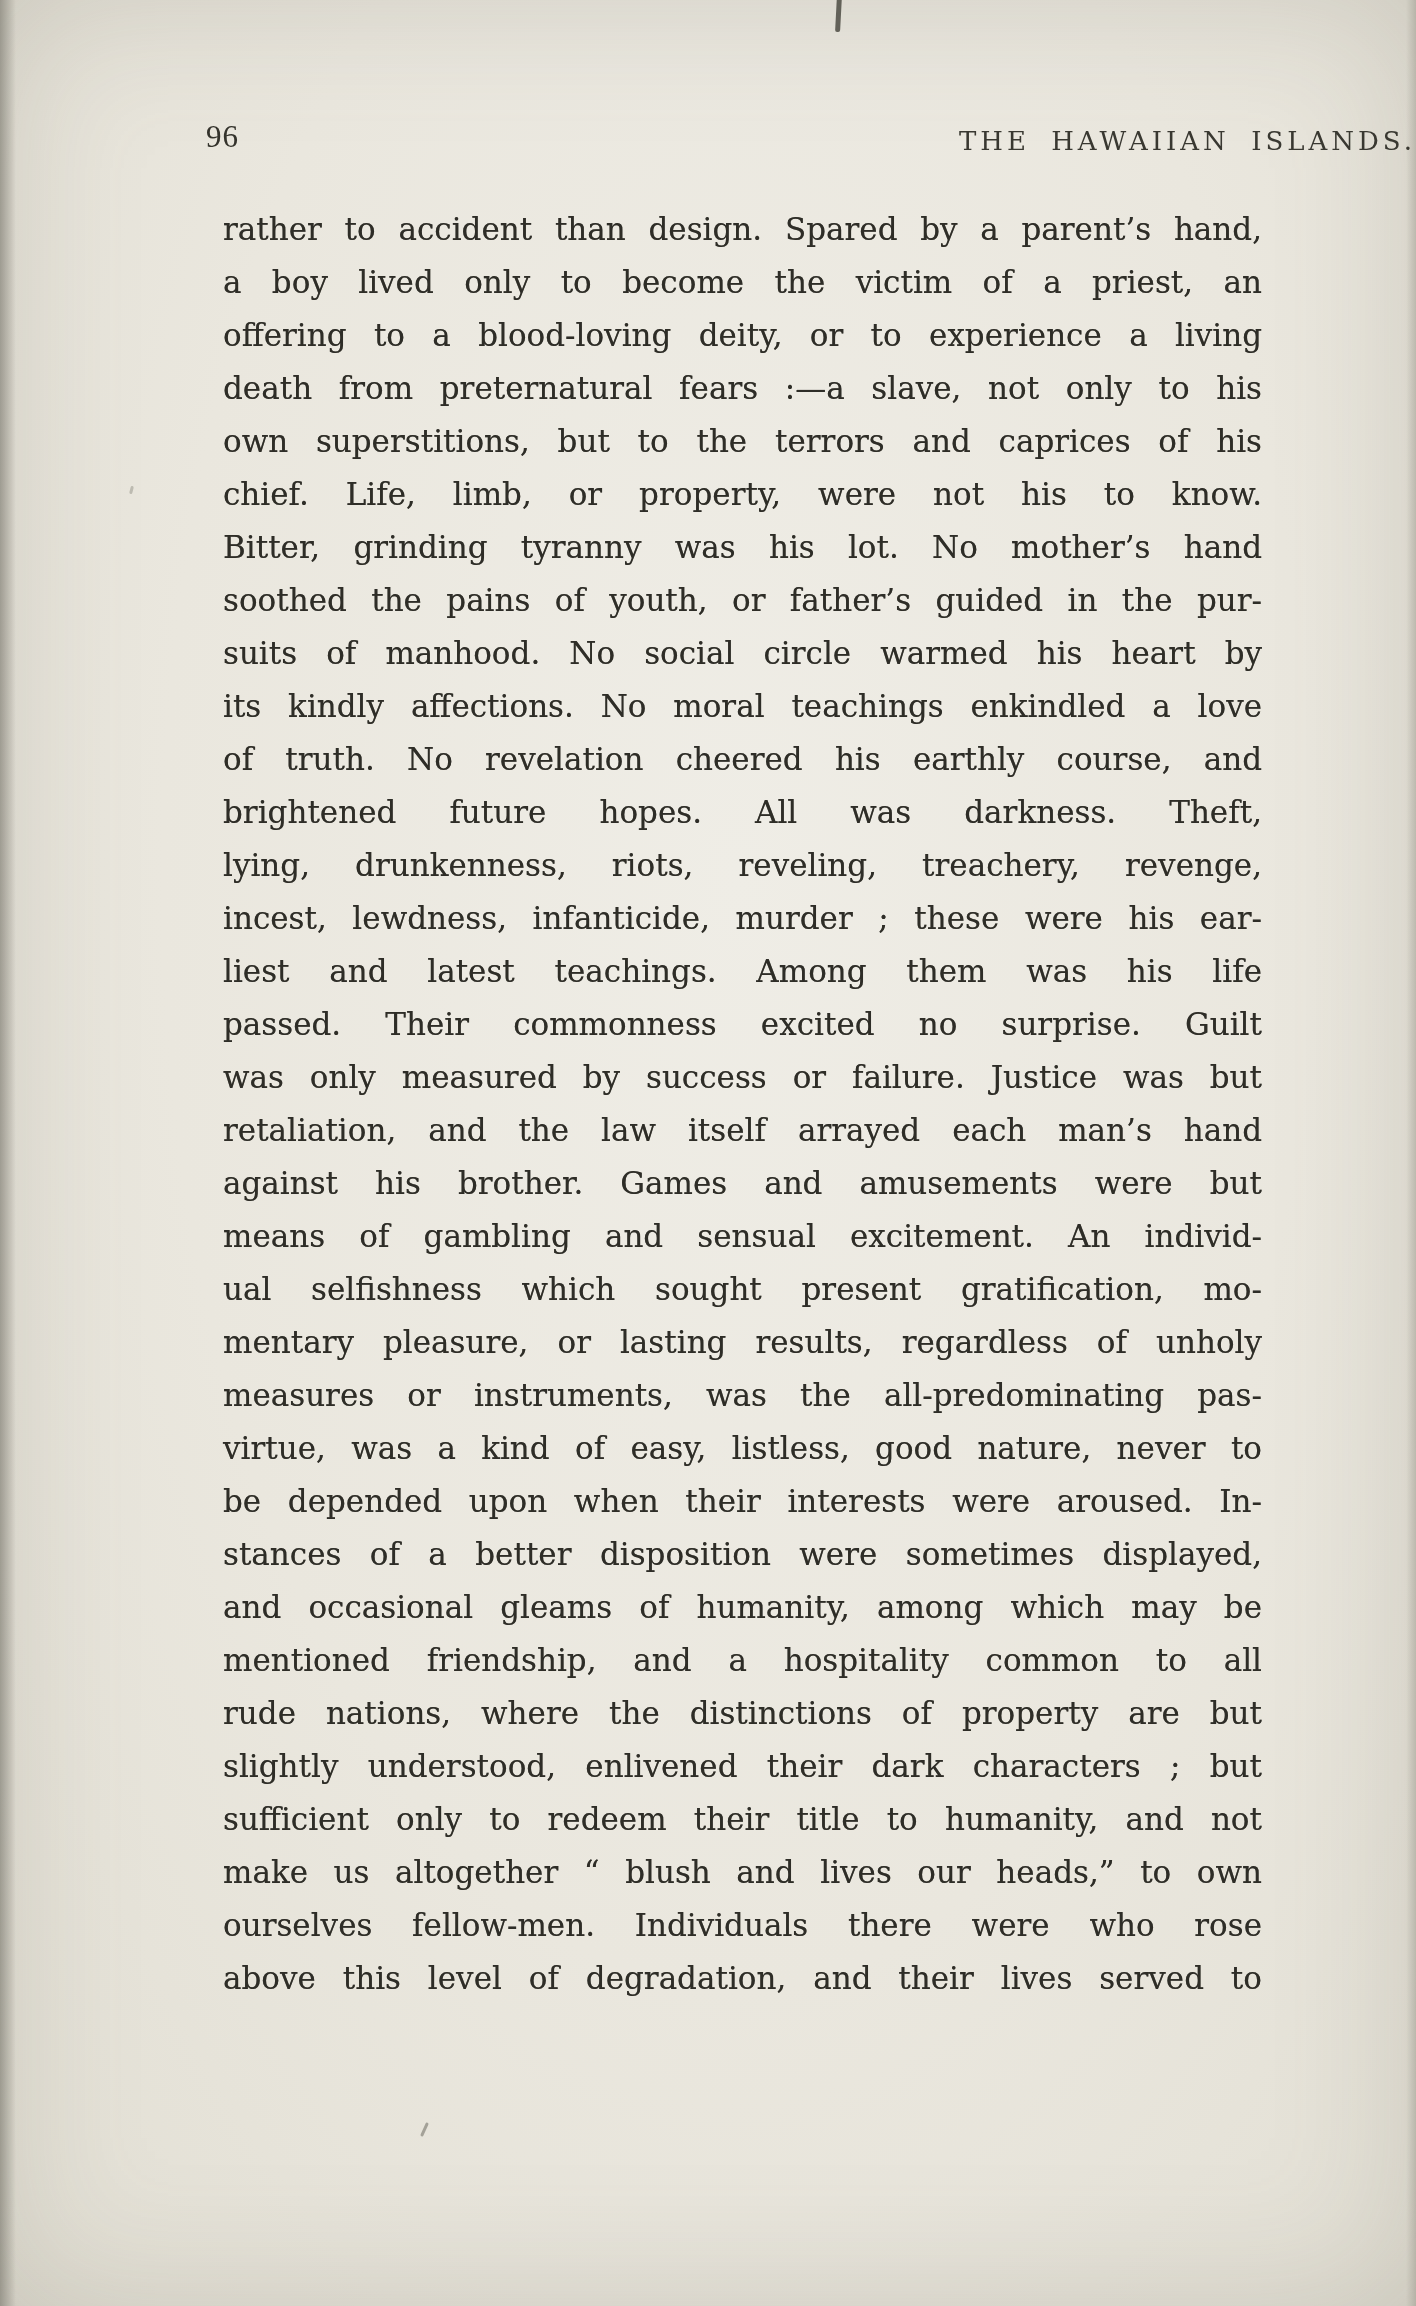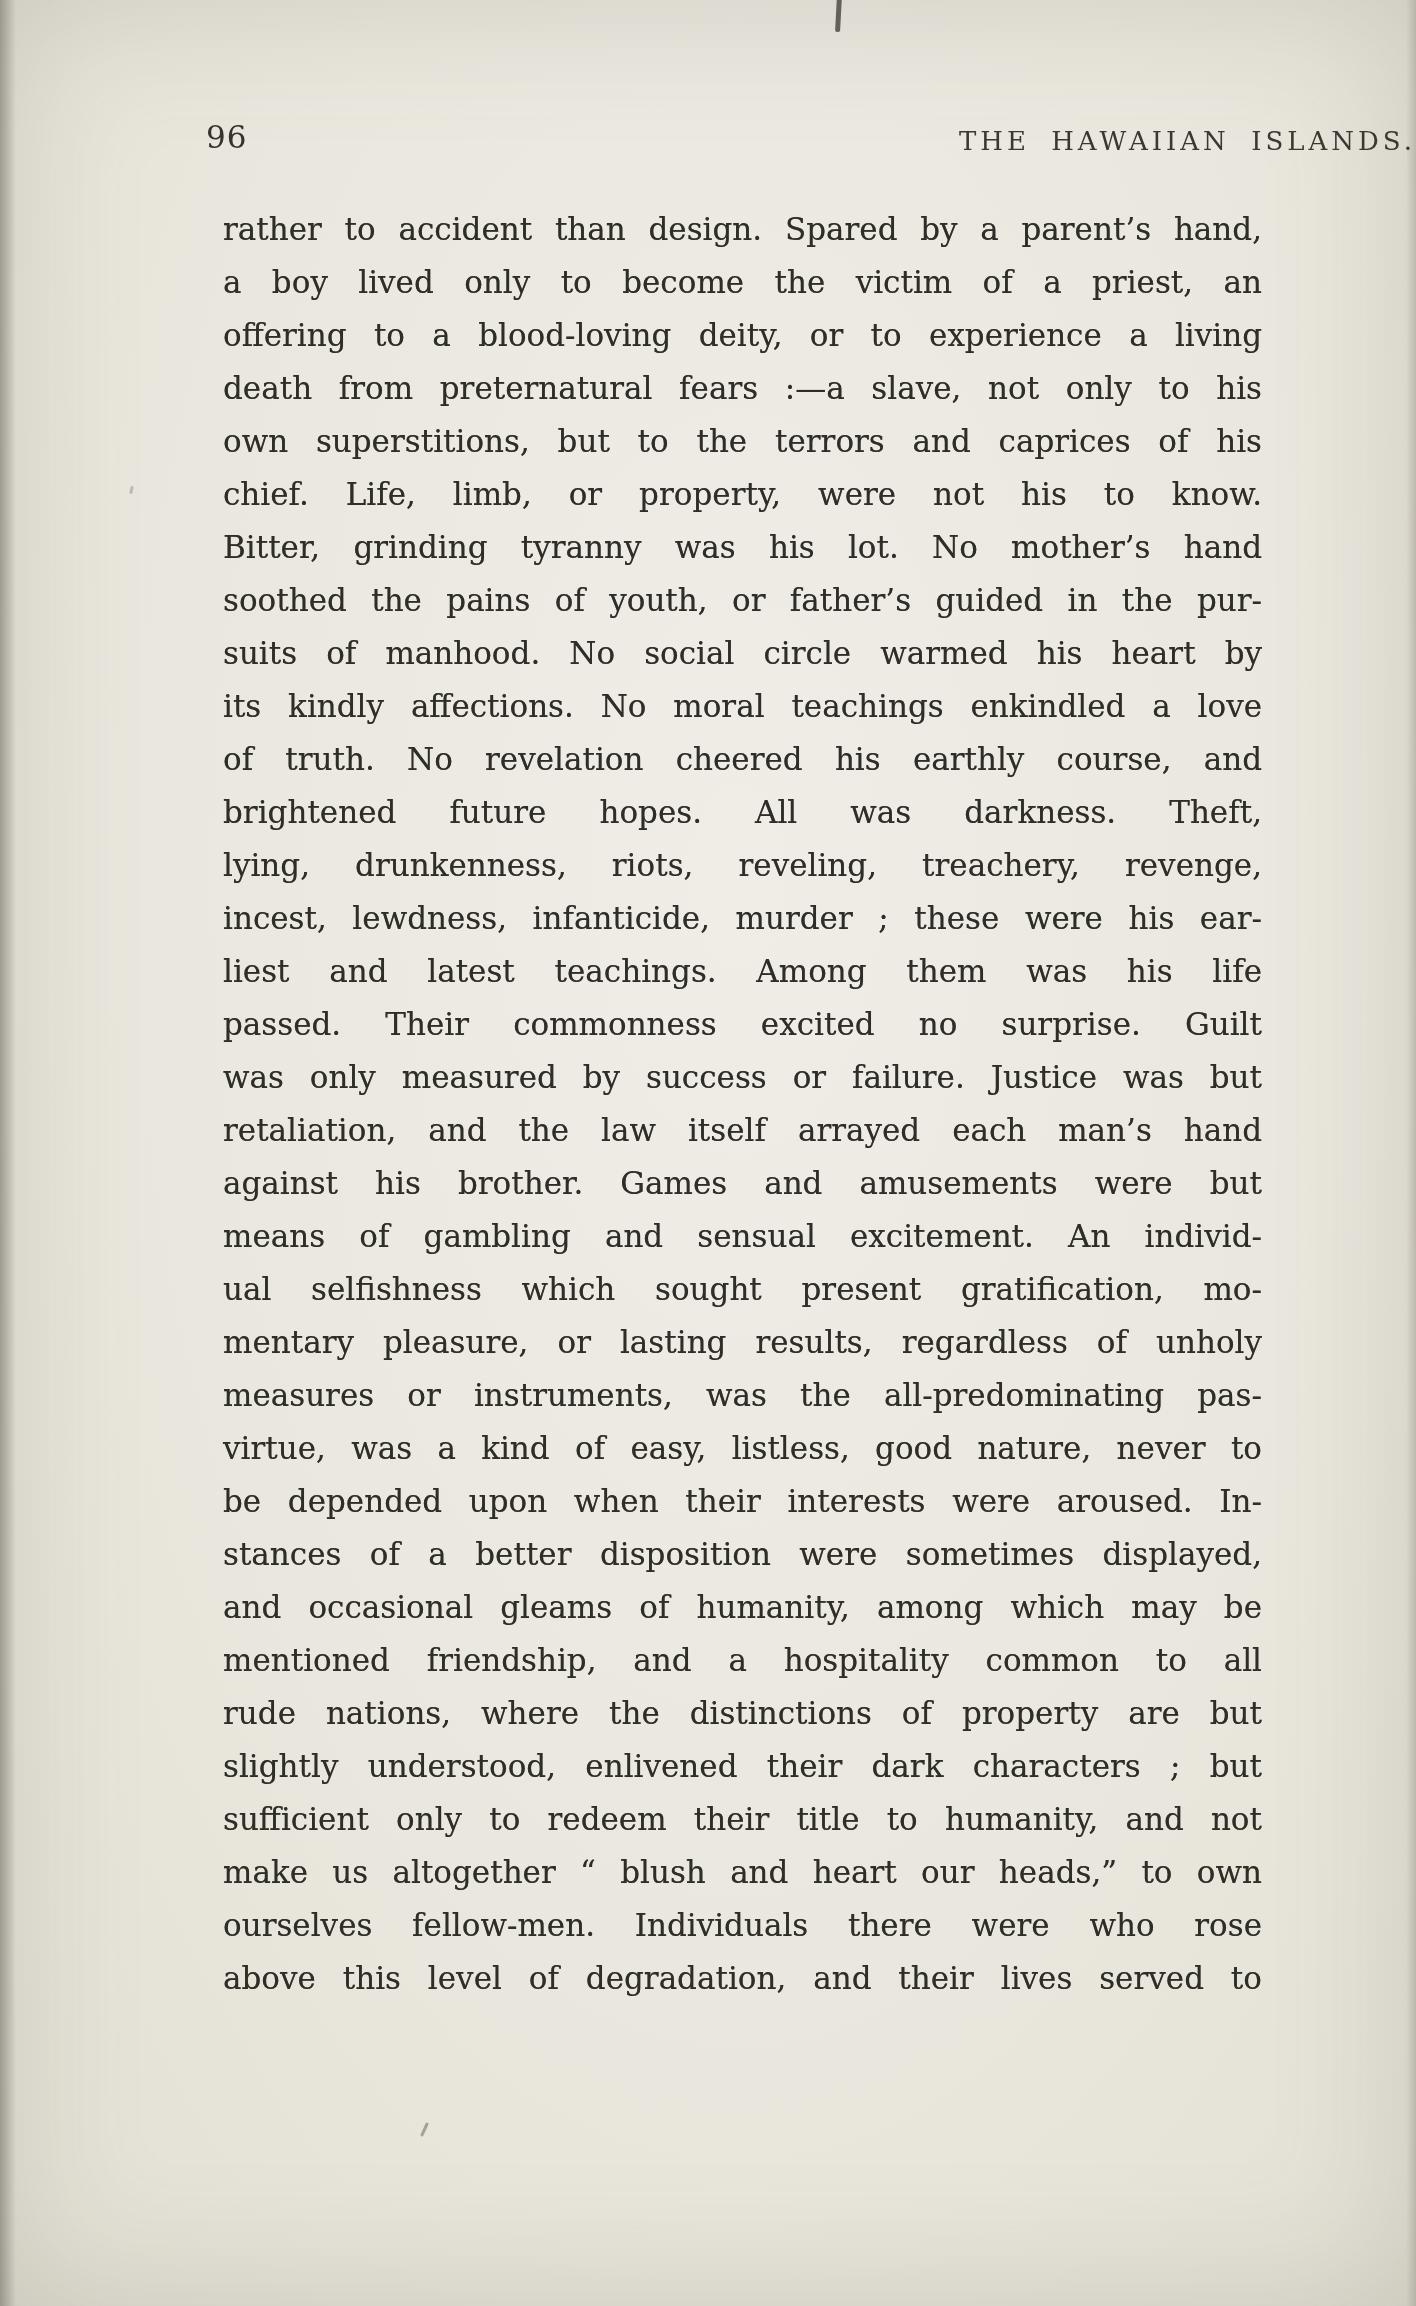--- a/index.html
+++ b/index.html
@@ -60,20 +60,21 @@
     left: 0; right: 0; top: 0;
     height: 180px;
   }
   .page-number {
     position: absolute;
     left: 206px;
     top: 119px;
     font-size: 31px;
     letter-spacing: 1px;
     color: #34332c;
+    font-family: Liberation Serif, serif;
   }
   .running-title {
     position: absolute;
     left: 0; right: 0;
     top: 126px;
     text-align: right;
     font-size: 26px;
     letter-spacing: 4px;
     word-spacing: 9px;
     color: #393831;
@@ -136,17 +137,17 @@
       <div class="line">mentary pleasure, or lasting results, regardless of unholy</div>
       <div class="line">measures or instruments, was the all-predominating pas-</div>
       <div class="line">virtue, was a kind of easy, listless, good nature, never to</div>
       <div class="line">be depended upon when their interests were aroused. In-</div>
       <div class="line">stances of a better disposition were sometimes displayed,</div>
       <div class="line">and occasional gleams of humanity, among which may be</div>
       <div class="line">mentioned friendship, and a hospitality common to all</div>
       <div class="line">rude nations, where the distinctions of property are but</div>
       <div class="line">slightly understood, enlivened their dark characters ; but</div>
       <div class="line">sufficient only to redeem their title to humanity, and not</div>
-      <div class="line">make us altogether “ blush and heart our heads,” to own</div>
+      <div class="line">make us altogether “ blush and lives our heads,” to own</div>
       <div class="line">ourselves fellow-men. Individuals there were who rose</div>
       <div class="line">above this level of degradation, and their lives served to</div>
     </main>
 </div>
 
 </body></html>

